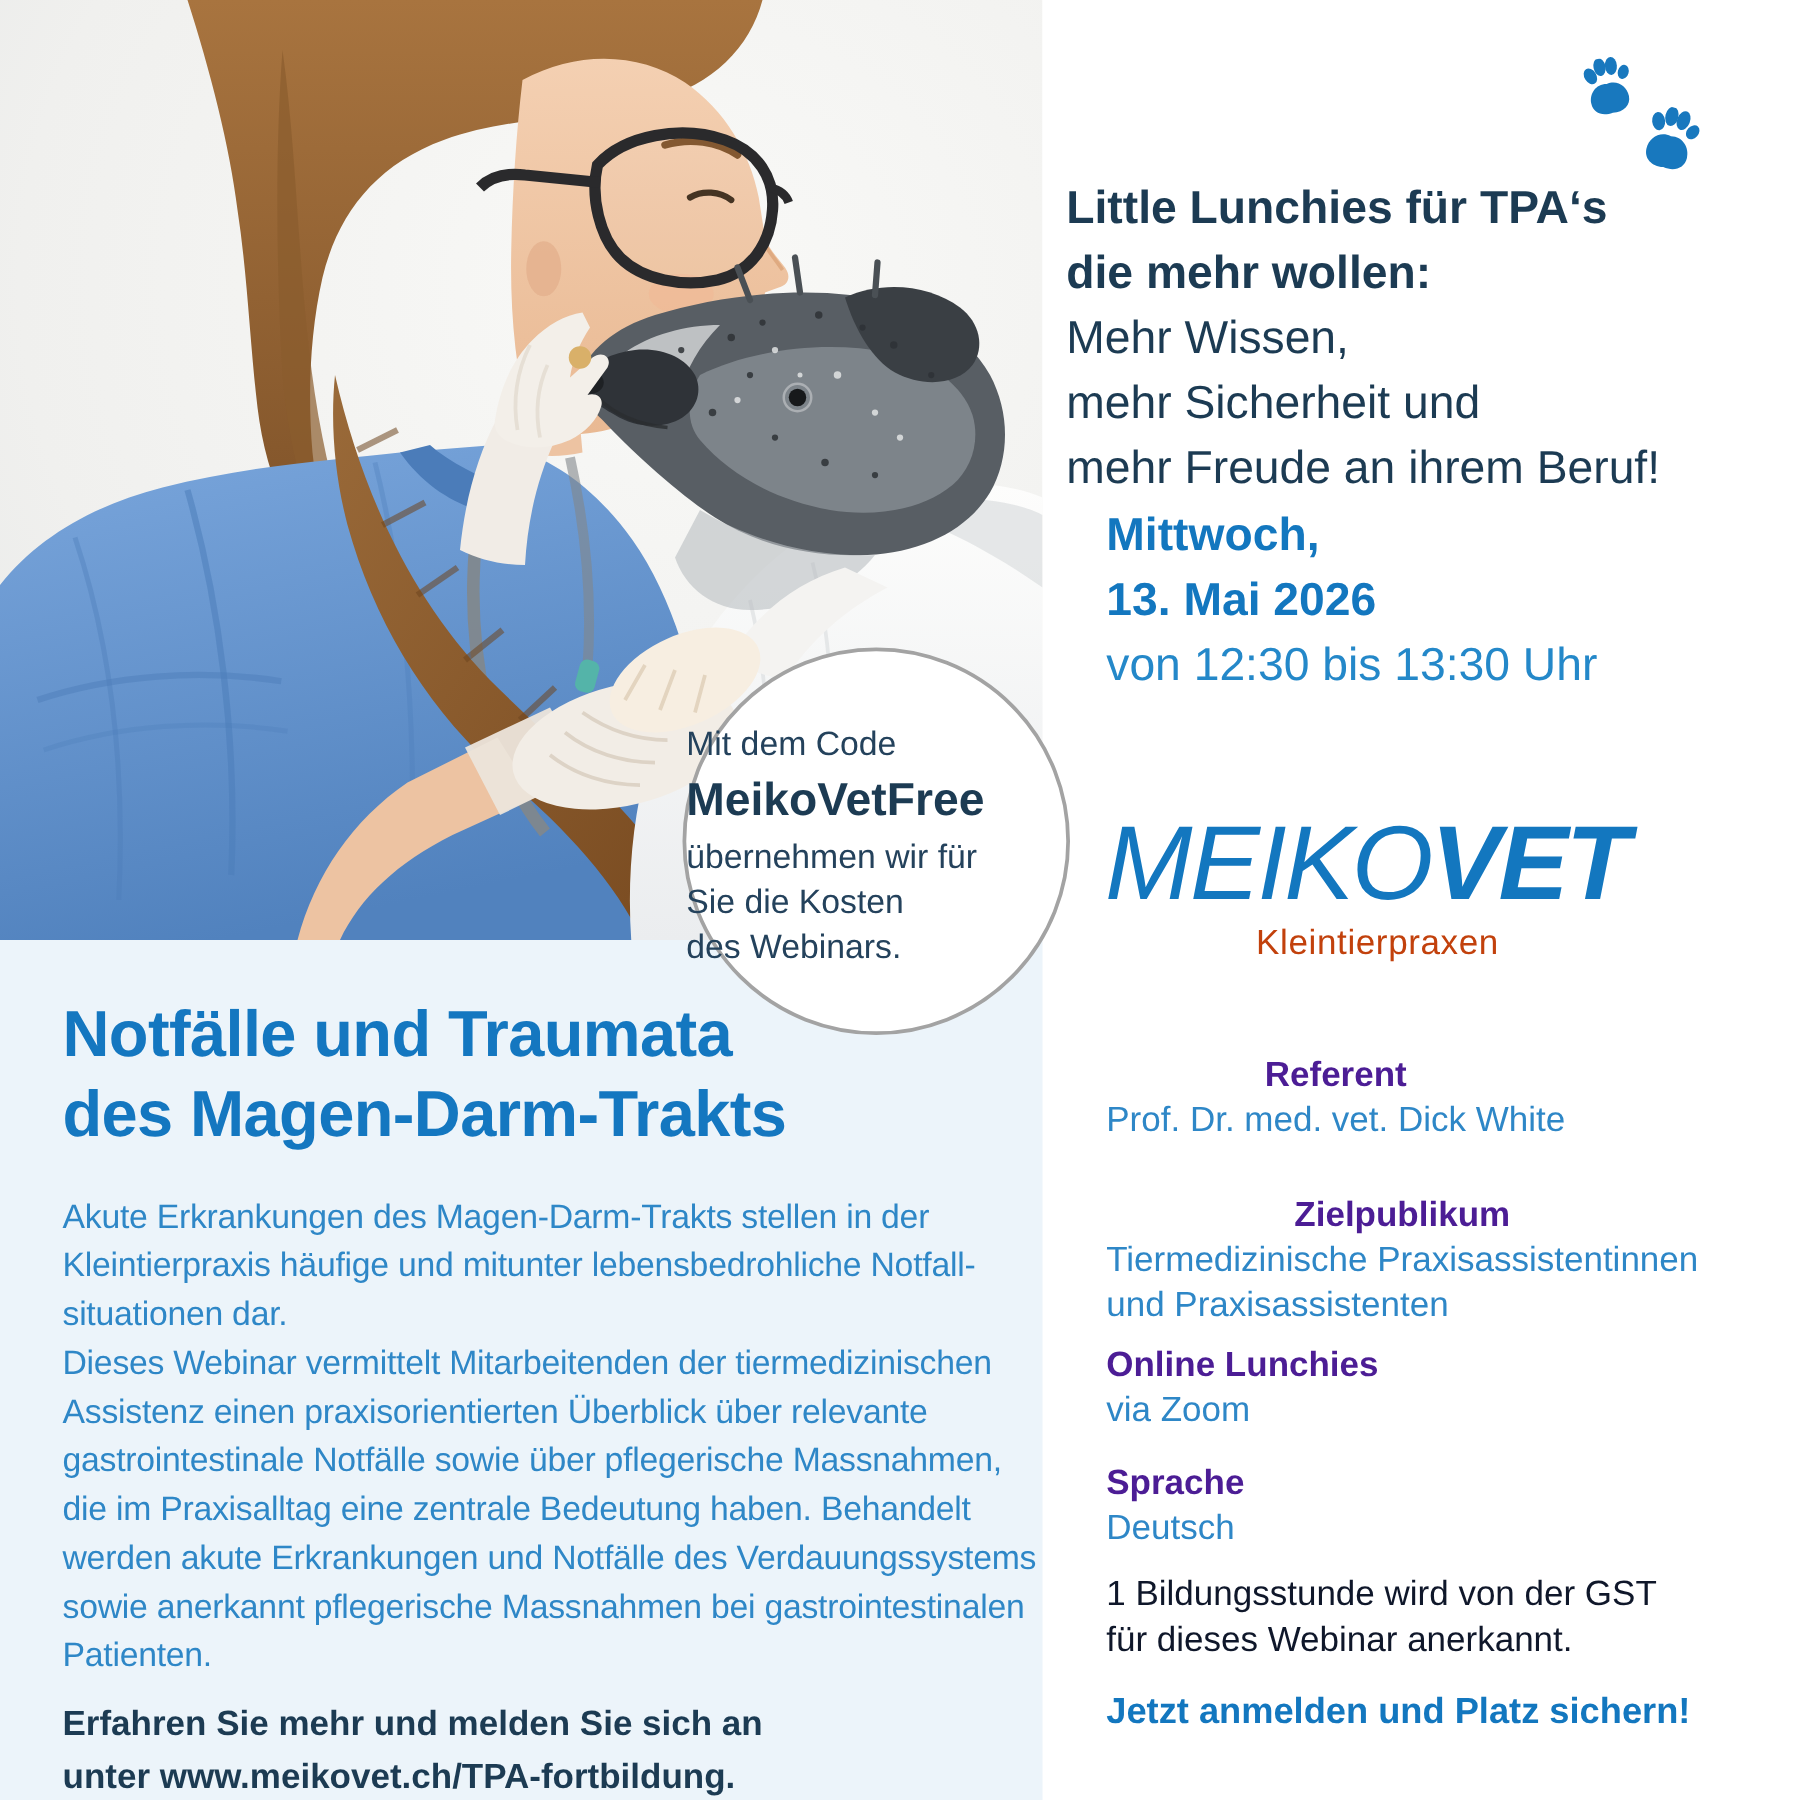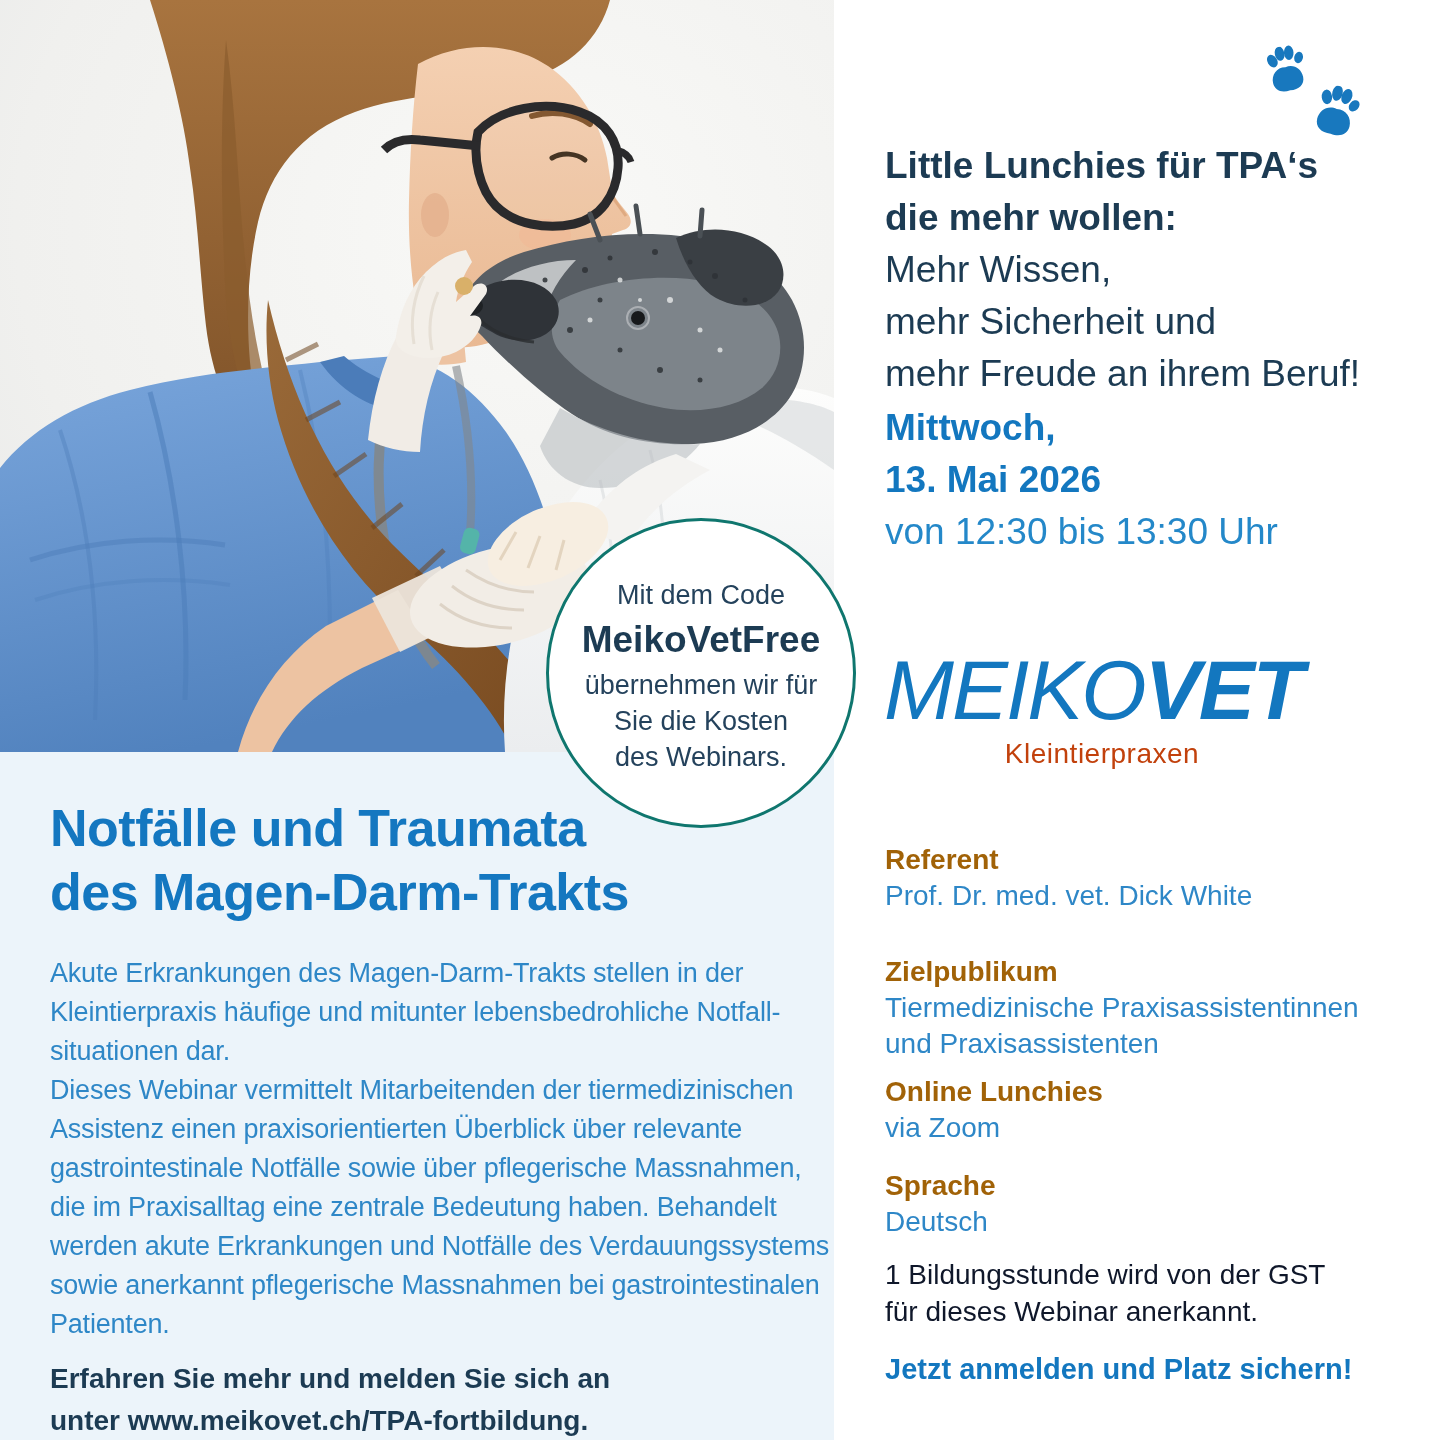--- a/index.html
+++ b/index.html
@@ -16,46 +16,46 @@
     background:#ecf4fa;box-sizing:border-box;padding:44px 20px 0 50px;
   }
   .left-title{color:#1477c0;font-size:52px;line-height:64px;font-weight:bold;letter-spacing:-0.5px;}
   .left-para{margin-top:30px;color:#2e87c7;font-size:27px;line-height:39px;letter-spacing:-0.2px;}
   .left-para span{display:block;white-space:nowrap;}
   .left-cta{margin-top:14px;color:#1c3b53;font-weight:bold;font-size:28px;line-height:42px;}
   .left-cta span{display:block;white-space:nowrap;}
   
   .badge{
     position:absolute;left:546px;top:518px;width:310px;height:310px;
-    border-radius:50%;background:#ffffff;border:3px solid #0f766e;
-    box-sizing:border-box;text-align:center;padding-top:56px;z-index:6;
+    border-radius:50%;background:#ffffff;border:3px solid #a3a3a3;
+    box-sizing:border-box;padding-top:56px;z-index:6;
   }
   .badge .bline{font-size:27px;line-height:36px;color:#24425c;}
   .badge .bcode{font-size:37px;line-height:50px;font-weight:bold;color:#1c3b53;margin:2px 0 2px;}
   
   .paws{position:absolute;left:1254px;top:46px;width:120px;height:96px;}
   .paw{position:absolute;}
   .paw1{left:6px;top:0;width:52px;height:48px;transform:rotate(-12deg);}
   .paw2{left:54px;top:40px;width:56px;height:52px;transform:rotate(14deg);}
-  .r-headline{position:absolute;left:885px;top:140px;font-size:37px;line-height:52px;color:#1c3b53;}
+  .r-headline{position:absolute;left:853px;top:140px;font-size:37px;line-height:52px;color:#1c3b53;}
   .r-headline .b{font-weight:bold;display:block;white-space:nowrap;}
   .r-headline .r{font-weight:normal;display:block;white-space:nowrap;}
   .r-date{position:absolute;left:885px;top:402px;font-size:37px;line-height:52px;}
   .r-date .b{font-weight:bold;color:#1377bf;display:block;white-space:nowrap;}
   .r-date .r{font-weight:normal;color:#2488c9;display:block;white-space:nowrap;}
   .logo-block{position:absolute;left:884px;top:618px;width:436px;}
   .logo-text{
     font-size:84px;line-height:88px;font-style:italic;color:#1377bf;
     letter-spacing:-2px;white-space:nowrap;margin-top:28px;
   }
   .logo-text .lt1{font-weight:normal;}
   .logo-text .lt2{font-weight:bold;}
   .logo-sub{text-align:center;font-size:28px;line-height:32px;color:#c2410c;margin-top:4px;letter-spacing:0.5px;}
   .info{position:absolute;left:885px;font-size:28px;line-height:36px;}
-  .info .lbl{font-weight:bold;color:#a16207;display:block;white-space:nowrap;}
+  .info .lbl{font-weight:bold;color:#4c1d95;display:block;white-space:nowrap;text-align:center;}
   .info .val{font-weight:normal;color:#2e87c7;display:block;white-space:nowrap;}
   .i-referent{top:842px;}
   .i-ziel{top:954px;}
   .i-online{top:1074px;}
   .i-sprache{top:1168px;}
   .i-note{top:1256px;font-size:28px;line-height:37px;color:#0f172a;}
   .i-note span{display:block;white-space:nowrap;}
   .r-cta{position:absolute;left:885px;top:1350px;font-size:29px;line-height:38px;font-weight:bold;color:#1377bf;white-space:nowrap;}
 </style>
 </head>

